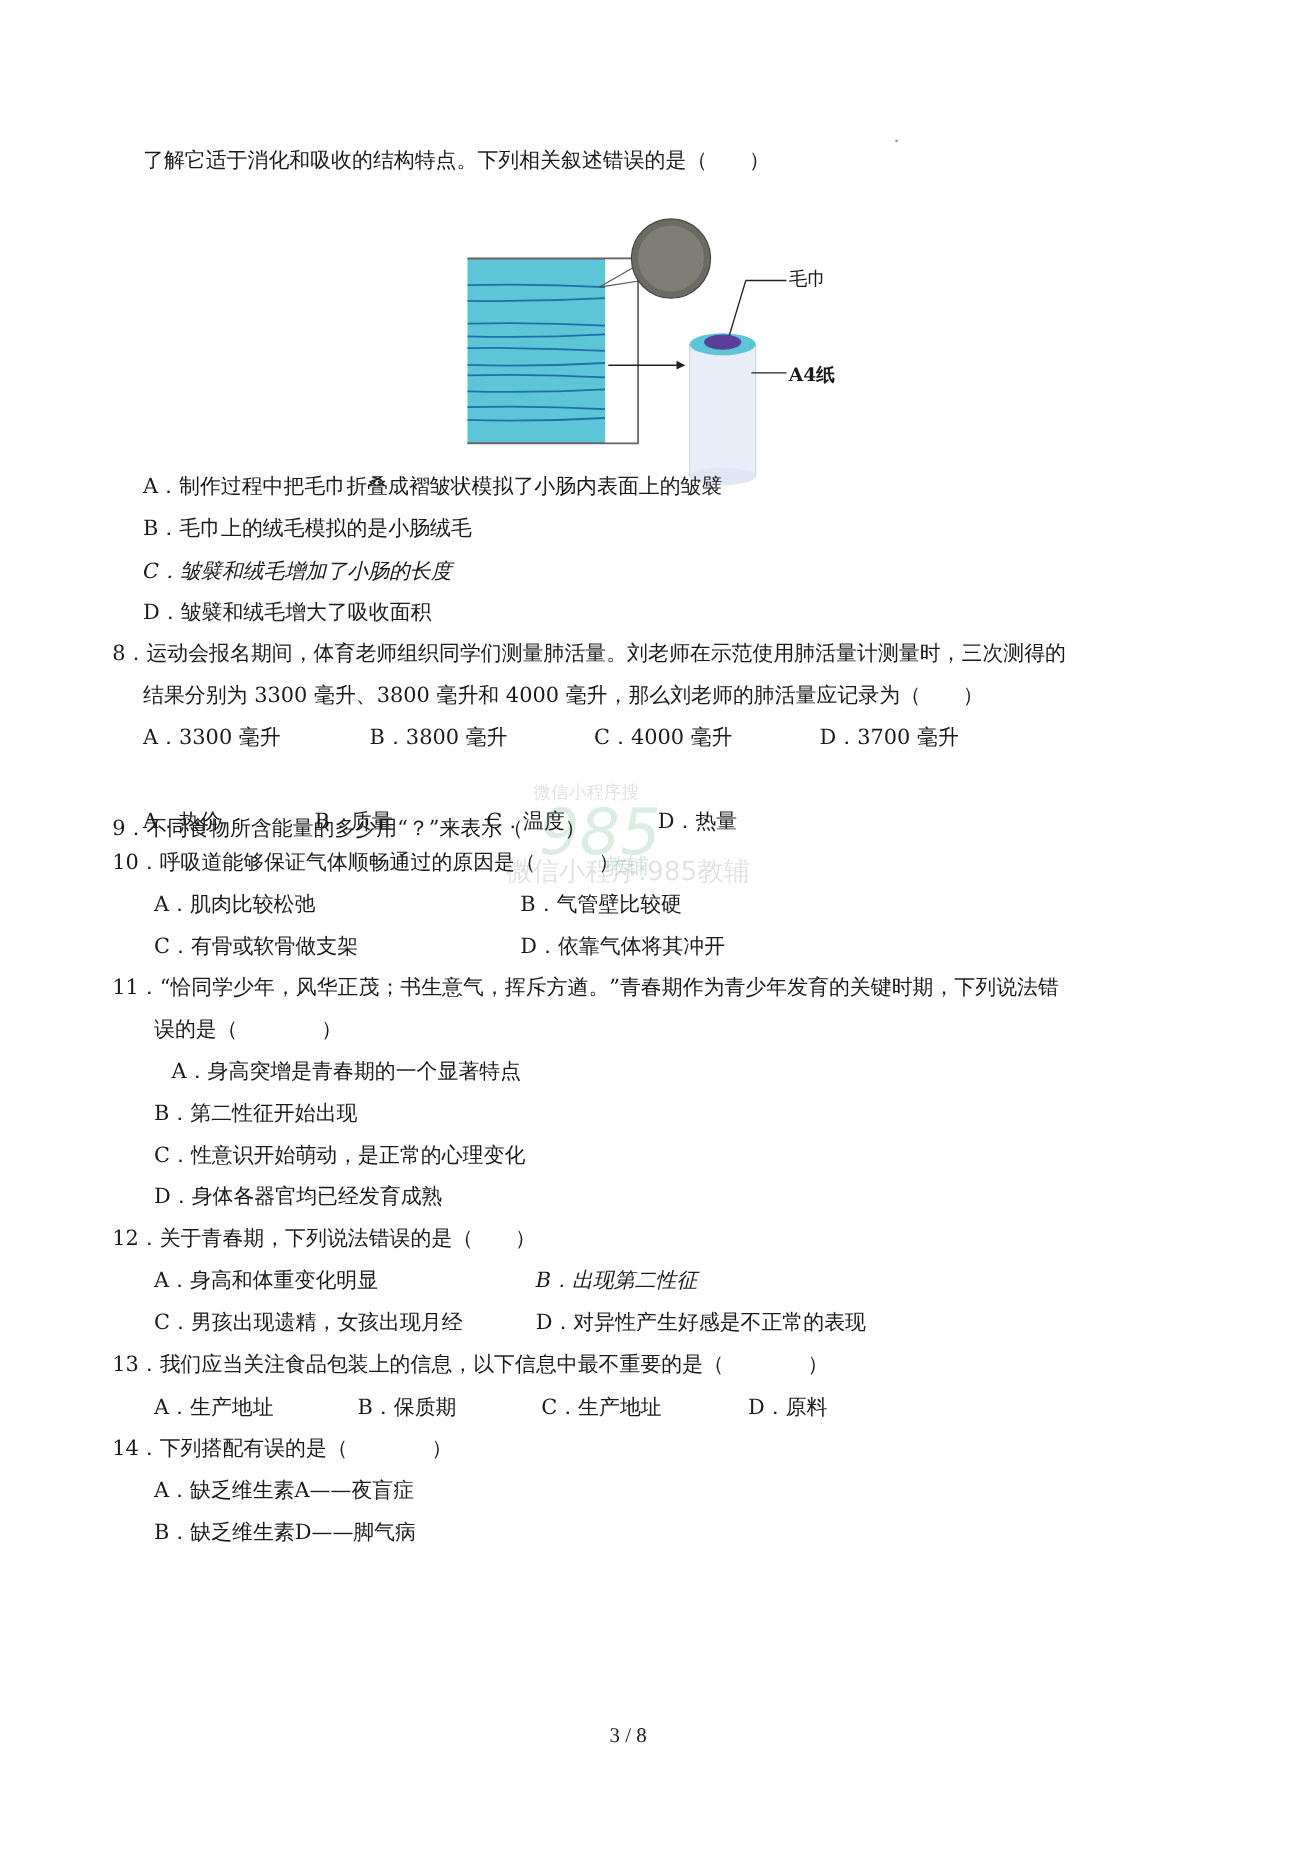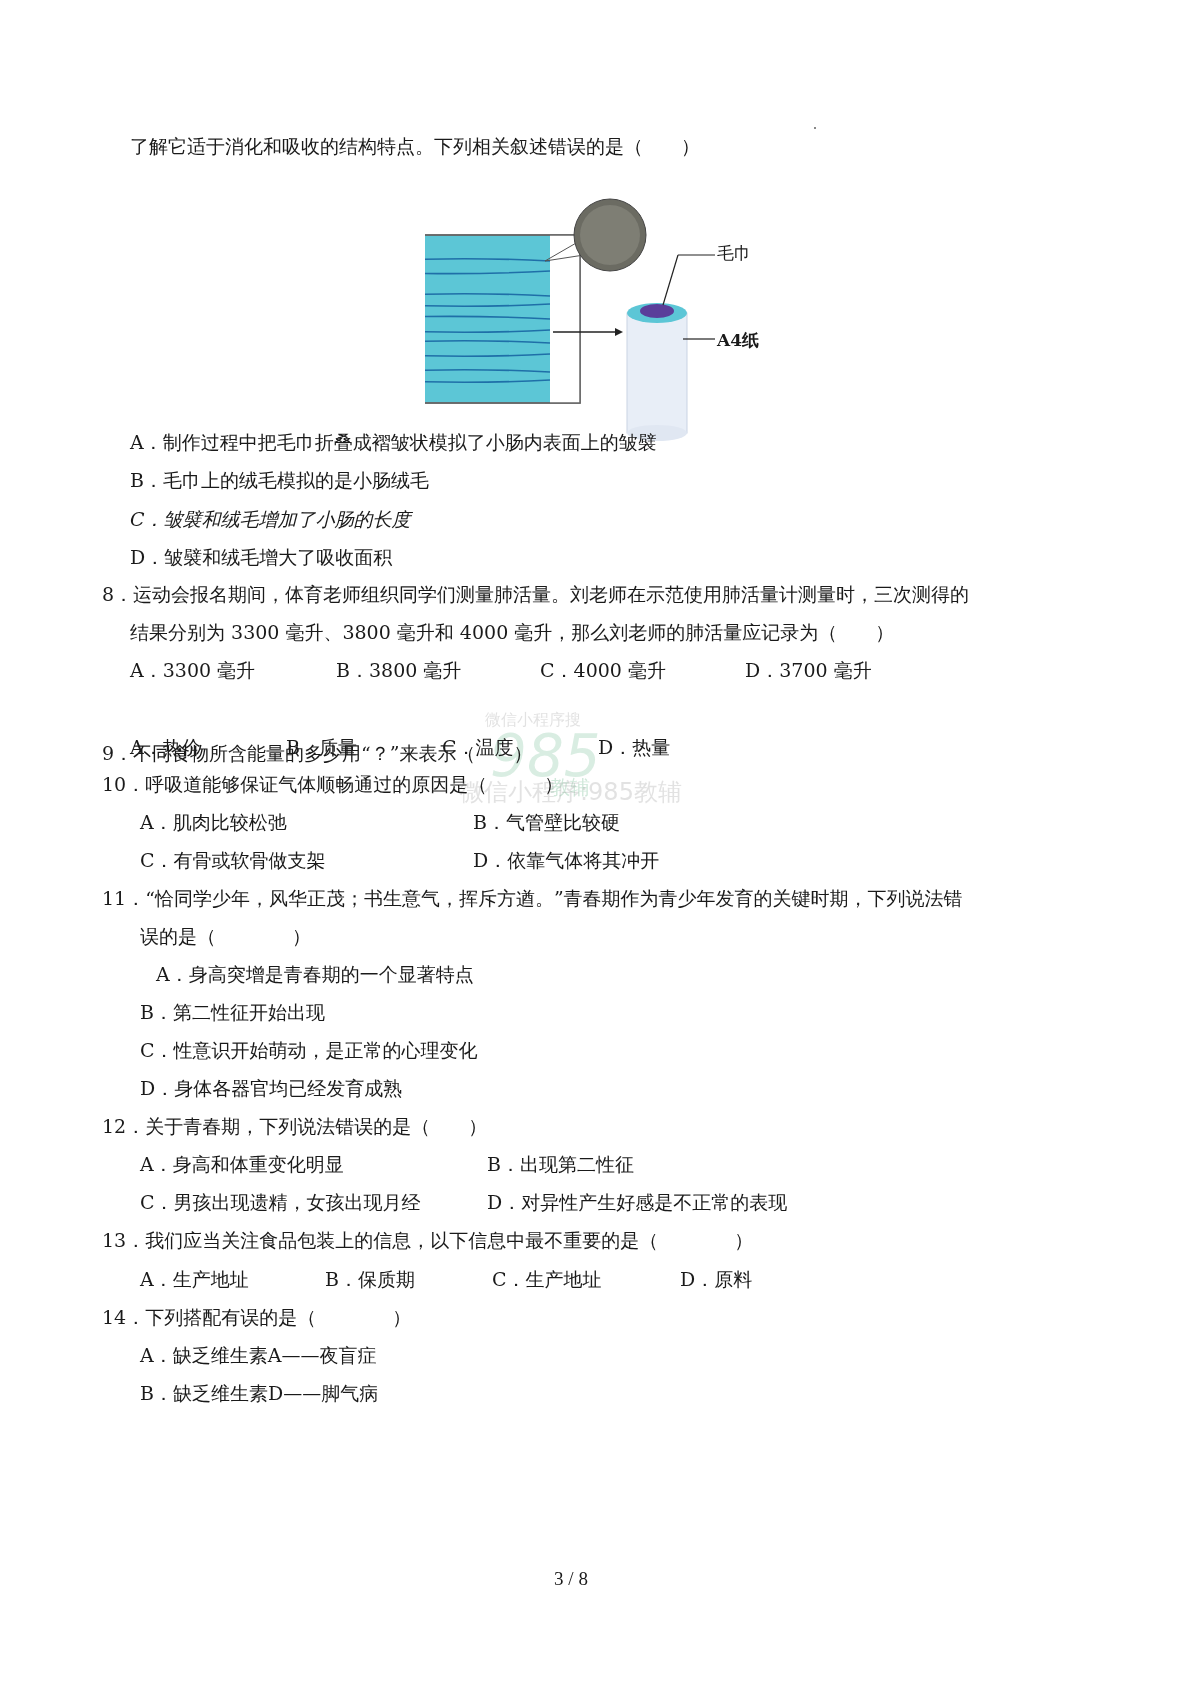--- a/index.html
+++ b/index.html
@@ -88,21 +88,21 @@
 
 <div class="line" style="left:102px;top:886px;">11．“恰同学少年，风华正茂；书生意气，挥斥方遒。”青春期作为青少年发育的关键时期，下列说法错</div>
 <div class="line" style="left:140px;top:924px;">误的是（　　　　）</div>
 <div class="line" style="left:140px;top:962px;margin-left:16px;">A．身高突增是青春期的一个显著特点</div>
 <div class="line" style="left:140px;top:1000px;">B．第二性征开始出现</div>
 <div class="line" style="left:140px;top:1038px;">C．性意识开始萌动，是正常的心理变化</div>
 <div class="line" style="left:140px;top:1076px;">D．身体各器官均已经发育成熟</div>
 
 <div class="line" style="left:102px;top:1114px;">12．关于青春期，下列说法错误的是（　　）</div>
 <div class="line" style="left:140px;top:1152px;">A．身高和体重变化明显</div>
-<div class="line" style="left:487px;top:1152px;">B．出现第二性征</div>
+<div class="line" style="left:487px;top:1152px;font-style:italic;">B．出现第二性征</div>
 <div class="line" style="left:140px;top:1190px;">C．男孩出现遗精，女孩出现月经</div>
 <div class="line" style="left:487px;top:1190px;">D．对异性产生好感是不正常的表现</div>
 
 <div class="line" style="left:102px;top:1228px;">13．我们应当关注食品包装上的信息，以下信息中最不重要的是（　　　　）</div>
 <div class="line" style="left:140px;top:1267px;">A．生产地址</div>
 <div class="line" style="left:325px;top:1267px;">B．保质期</div>
 <div class="line" style="left:492px;top:1267px;">C．生产地址</div>
 <div class="line" style="left:680px;top:1267px;">D．原料</div>
 
 <div class="line" style="left:102px;top:1305px;">14．下列搭配有误的是（　　　　）</div>

